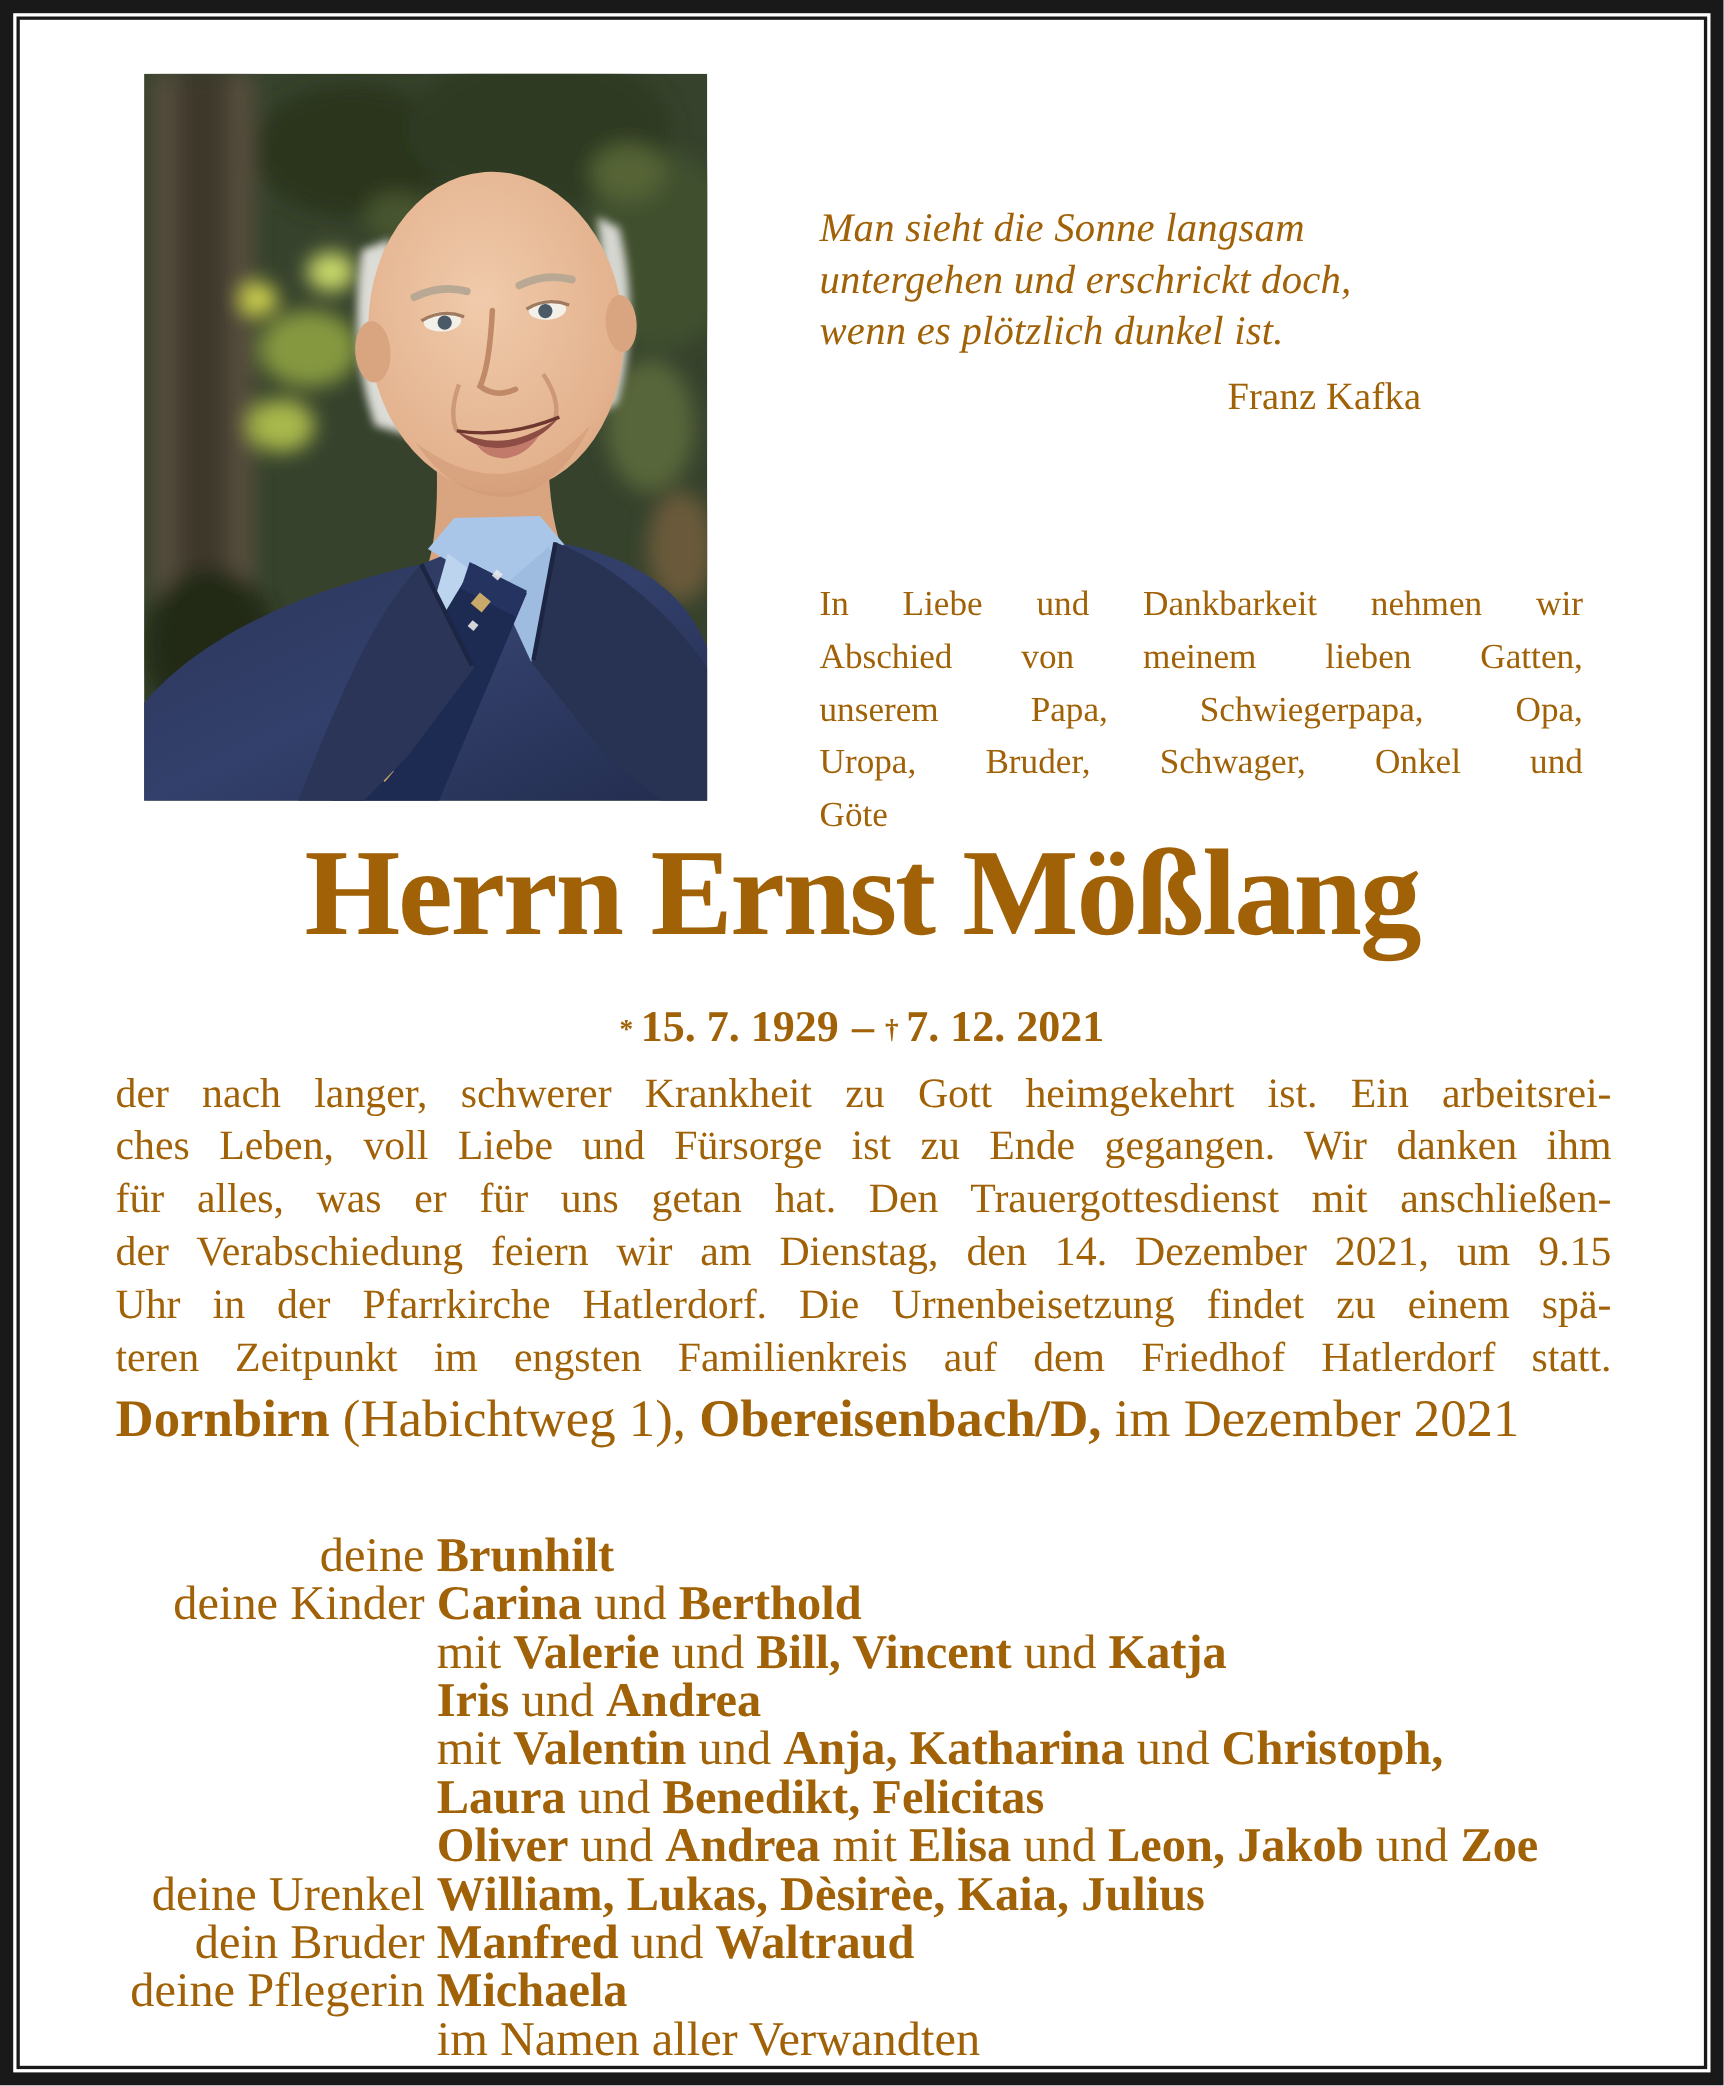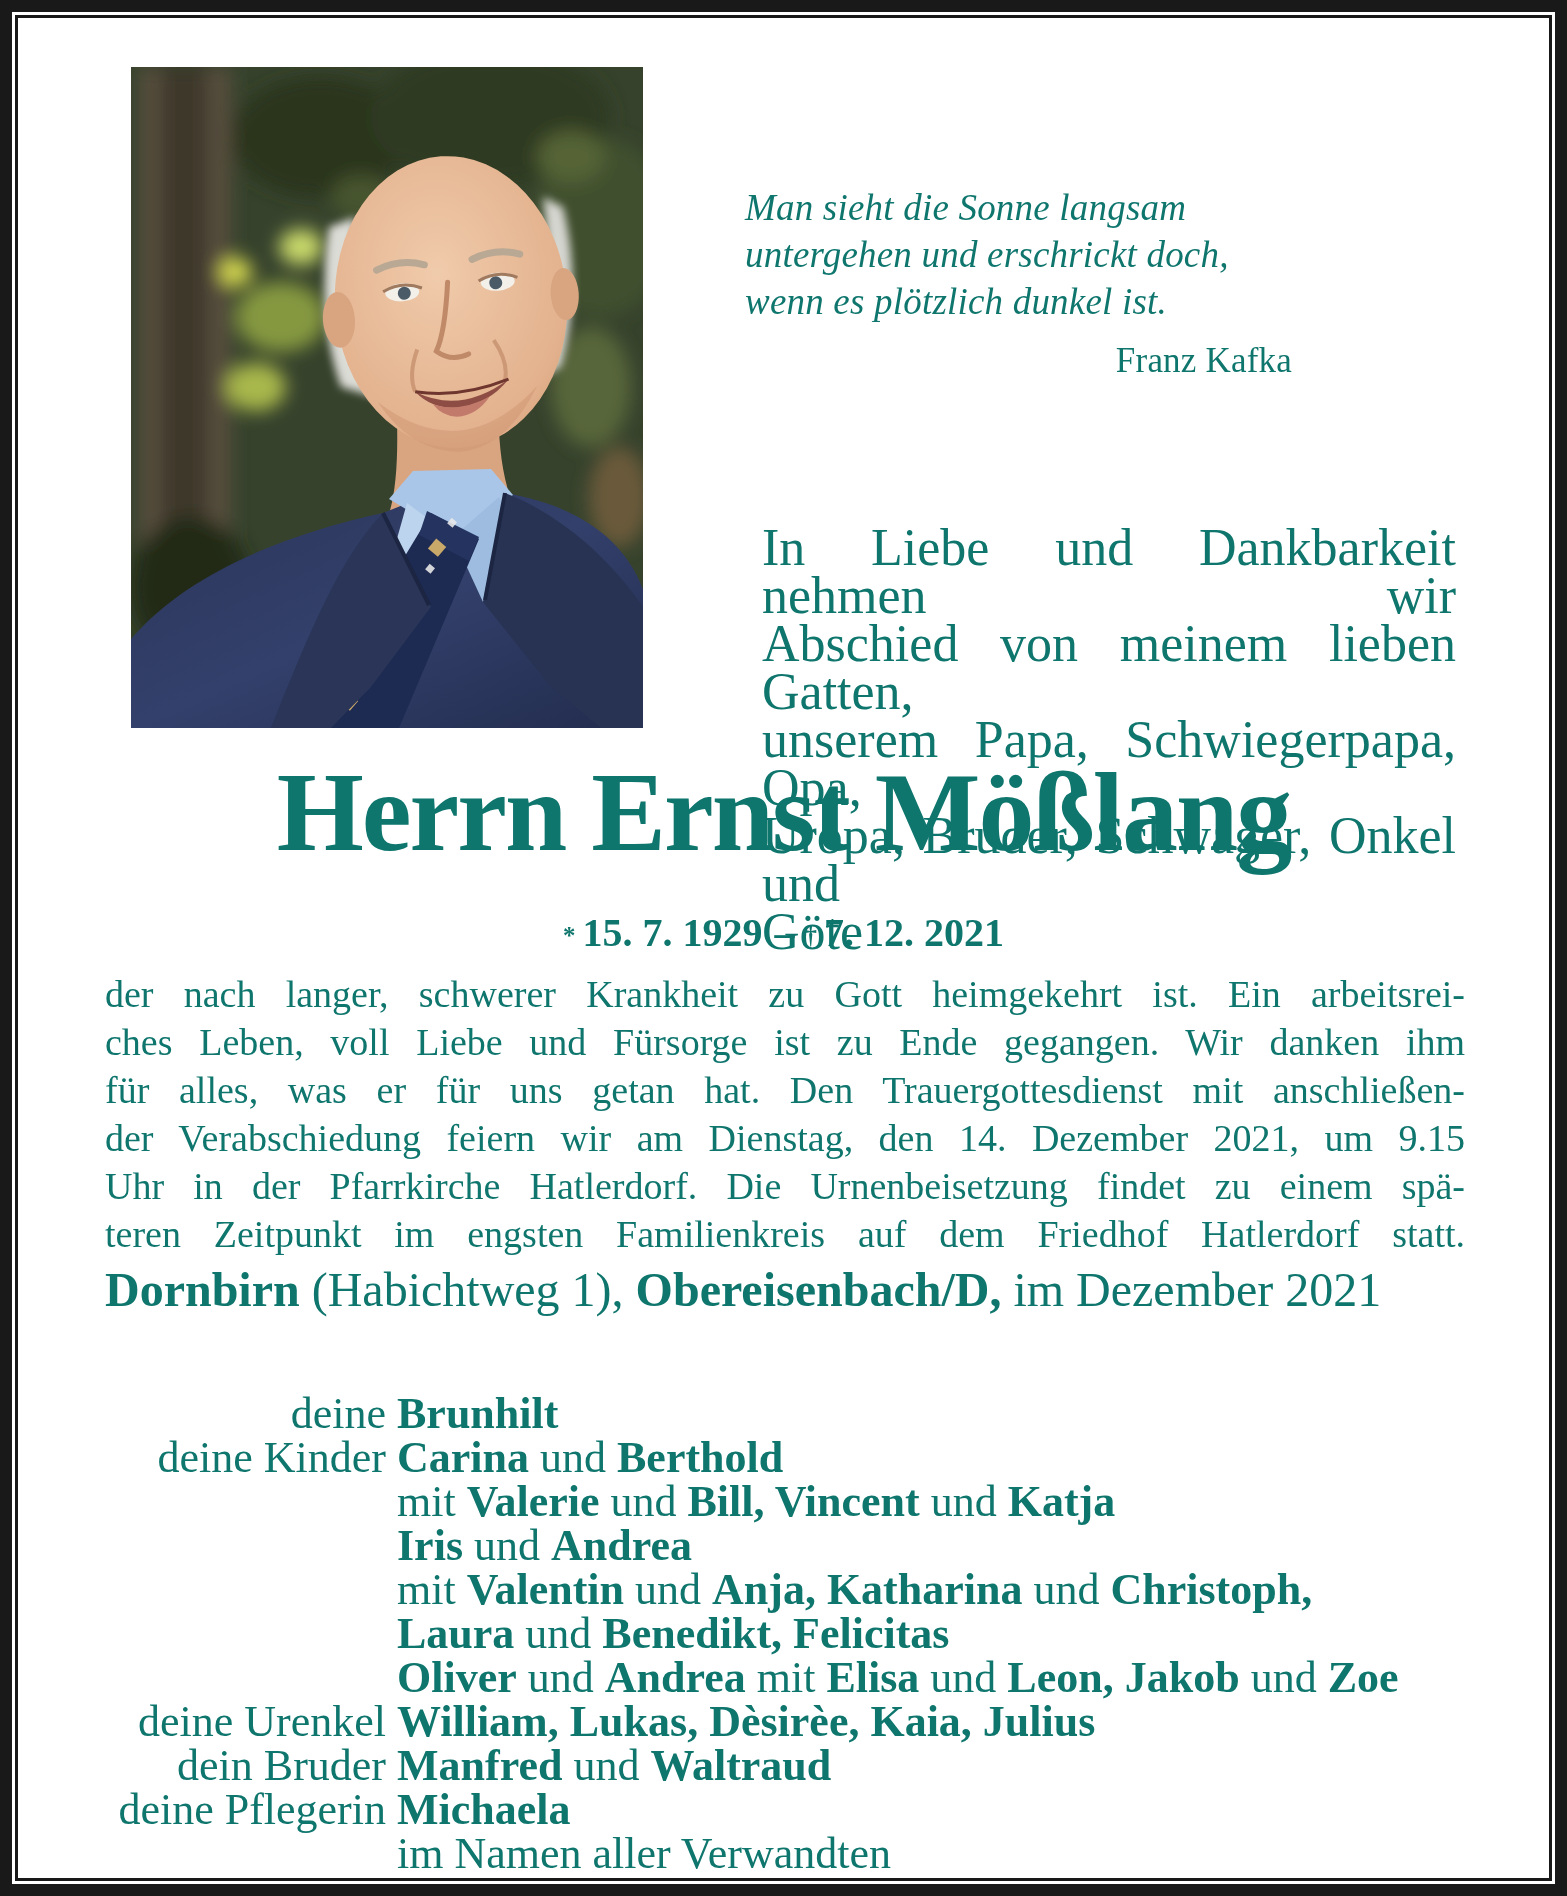--- a/index.html
+++ b/index.html
@@ -5,21 +5,21 @@
   html,body { margin:0; padding:0; background:#ffffff; }
   * { box-sizing:border-box; }
 
   .card {
     position:relative;
     width:1567px; height:1896px;
     background:#ffffff;
     border:12px solid #191919;
     padding:3px;
     font-family:"Liberation Serif","DejaVu Serif",serif;
-    color:#0f766e;
+    color:#a16207;
     overflow:hidden;
   }
   .inner {
     position:relative;
     width:100%; height:100%;
     border:3px solid #191919;
     background:#ffffff;
   }
 
   
@@ -39,22 +39,22 @@
   .attrib {
     font-style:normal;
     margin-top:12px;
     text-align:right;
     padding-right:28px;
     font-size:35px;
   }
 
   
   .intro {
-    position:absolute; left:744px; top:506px; width:694px;
-    font-size:52px; line-height:48px;
+    position:absolute; left:727px; top:506px; width:694px;
+    font-size:32px; line-height:48px;
   }
   .intro .jline { text-align:justify; text-align-last:justify; }
   .intro .jline:last-child { text-align-last:left; }
 
   
   .name {
     position:absolute; left:0; right:0; top:734px;
     margin:0;
     text-align:center;
     font-size:112px; line-height:120px;

